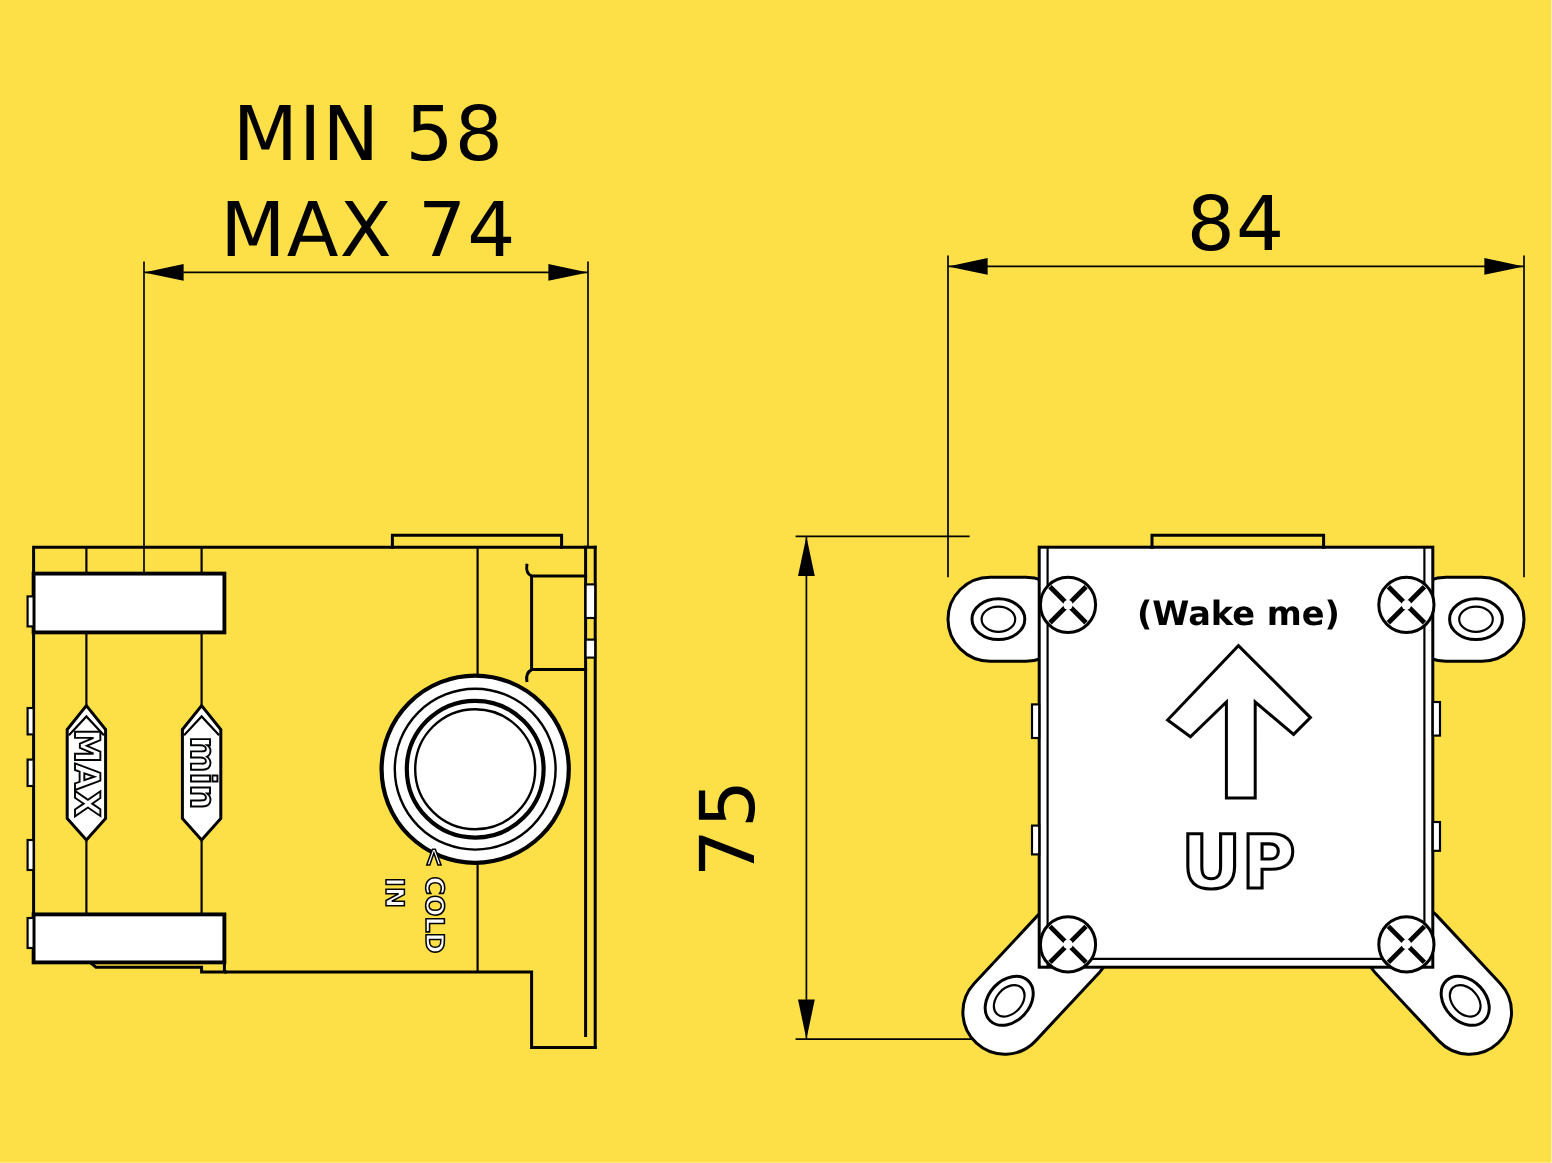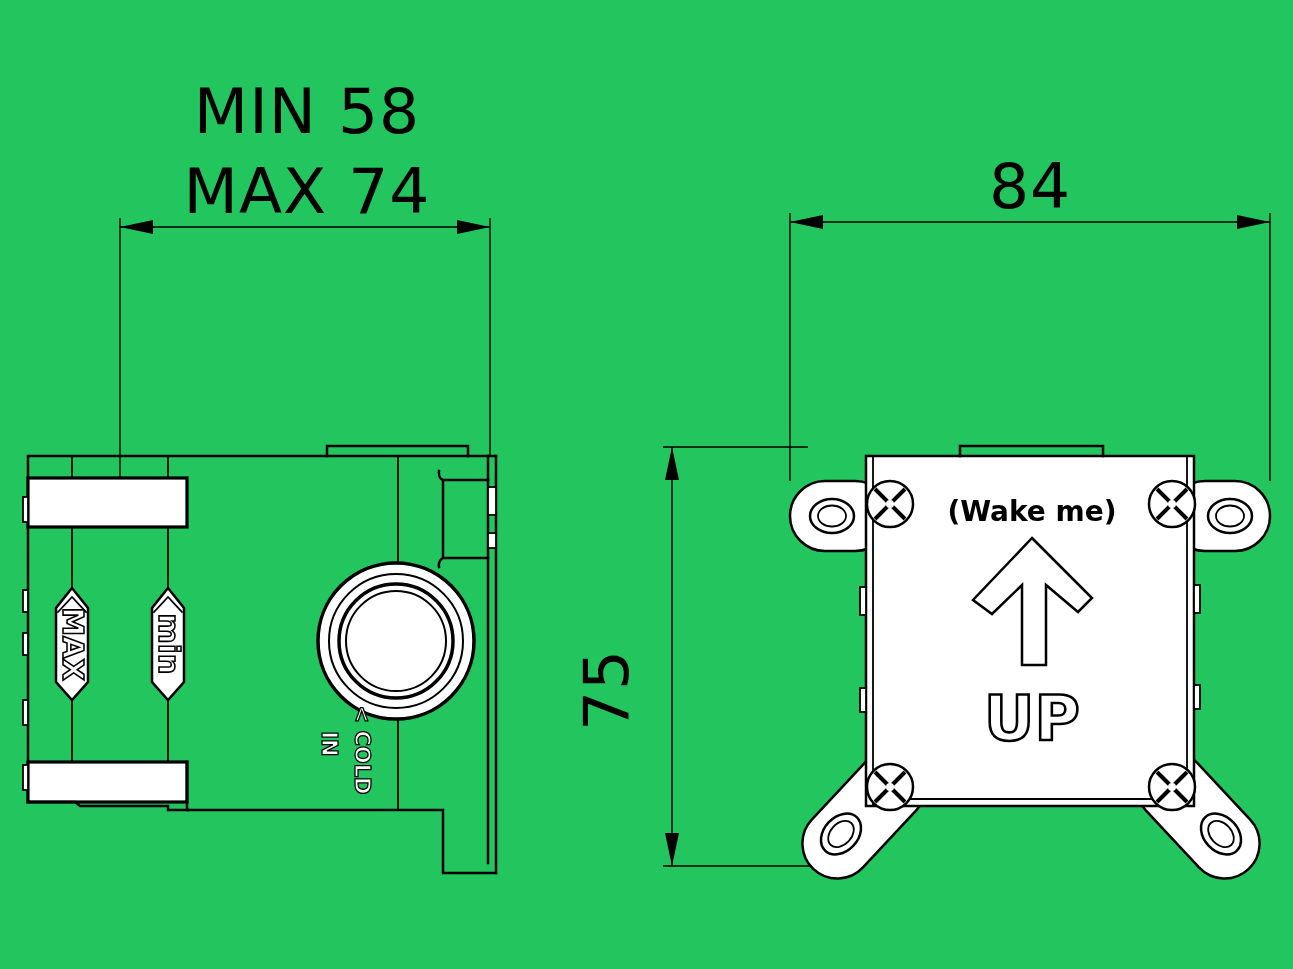--- a/index.html
+++ b/index.html
@@ -1,16 +1,16 @@
 <!DOCTYPE html>
 <html><head>
 <meta charset="utf-8">
 <style>
   html,body{margin:0;padding:0;background:#ffffff;}
-  .stage{width:1293px;height:969px;background:#22c55e;position:relative;overflow:hidden;}
+  .stage{width:1293px;height:969px;background:#fde047;position:relative;overflow:hidden;}
   svg{display:block;}
   text{font-family:"DejaVu Sans","Liberation Sans",sans-serif;fill:#000;}
   .dimtext{font-size:63px;font-weight:500;letter-spacing:1px;}
   .brandtext{font-size:28px;font-weight:bold;}
   .hollow-big{font-size:62px;font-weight:bold;fill:#ffffff;stroke:#000000;stroke-width:2.6;}
   .hollow-sm{font-size:29px;font-weight:bold;fill:#ffffff;stroke:#000000;stroke-width:1.6;}
   .hollow-xs{font-size:21px;font-weight:bold;fill:#ffffff;stroke:#000000;stroke-width:1.3;}
   .part{fill:none;stroke:#000000;stroke-width:2.5;stroke-linejoin:miter;stroke-linecap:square;}
   .partw{fill:#ffffff;stroke:#000000;stroke-width:2.5;stroke-linejoin:miter;}
   .thick{stroke-width:3.2;}

